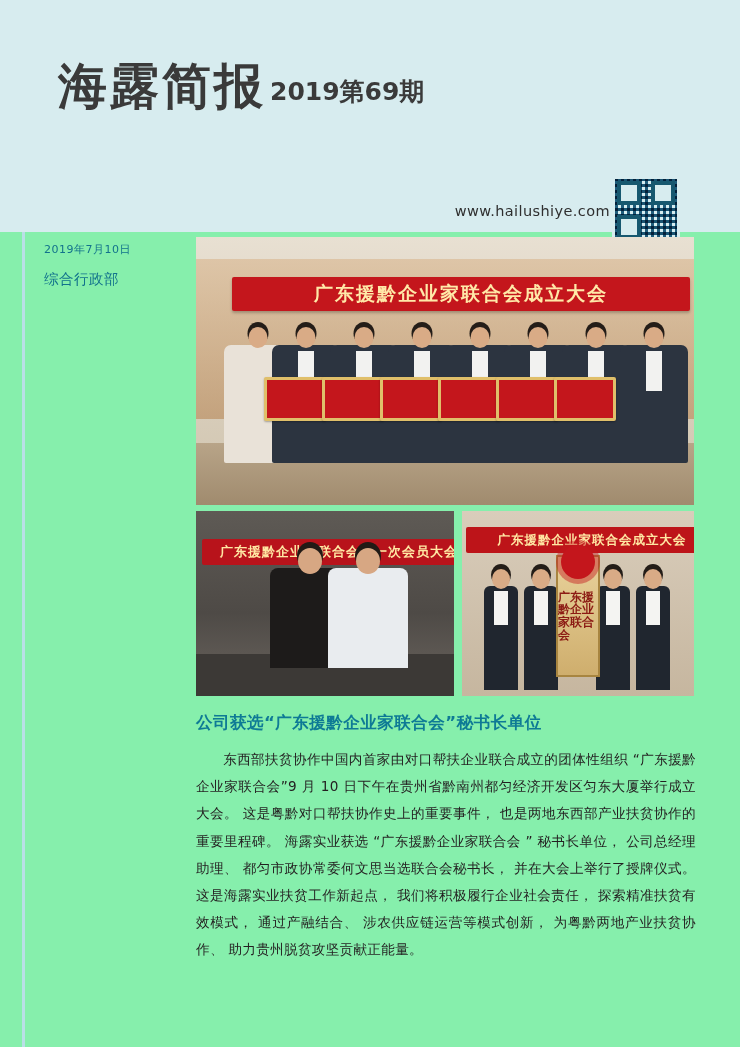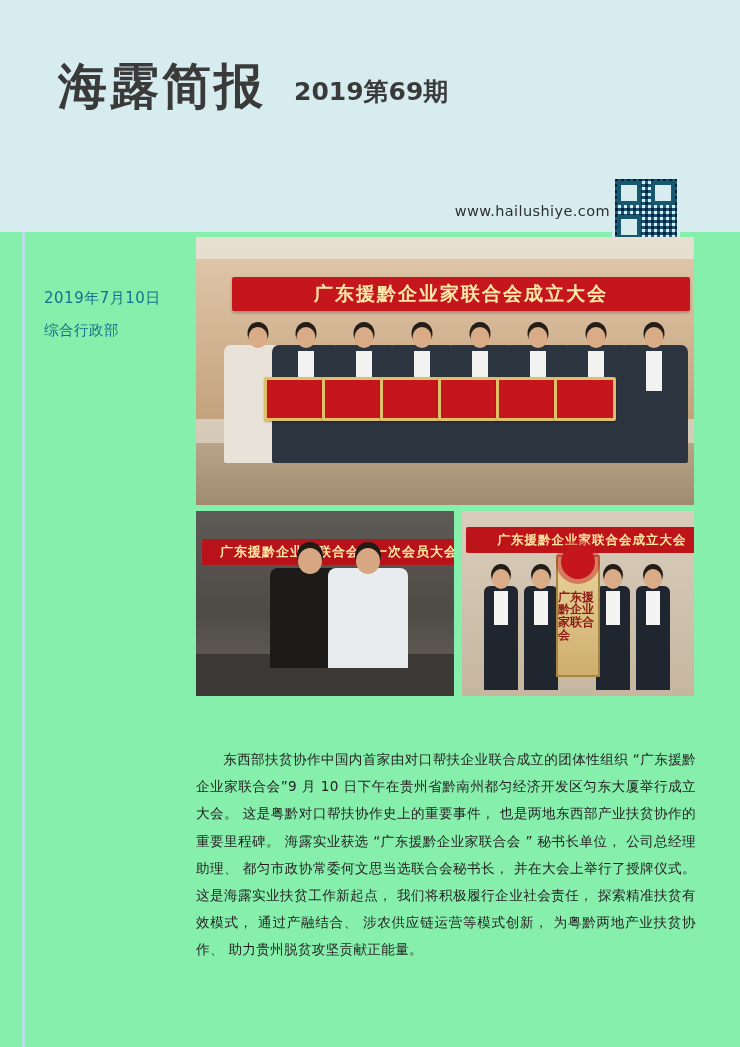--- a/index.html
+++ b/index.html
@@ -47,21 +47,21 @@
     font-weight: bold;
     color: #3a3a3a;
     letter-spacing: 3px;
     line-height: 1;
   }
   .masthead-issue {
     font-family: "DejaVu Sans", "Liberation Sans", sans-serif;
     font-size: 25px;
     font-weight: bold;
     color: #3a3a3a;
-    margin-left: 28px;
+    margin-left: 4px;
     padding-bottom: 3px;
     letter-spacing: 0px;
   }
   .website {
     position: absolute;
     right: 130px;
     top: 203px;
     font-size: 14.5px;
     color: #2f2f2f;
     letter-spacing: 0.4px;
@@ -111,24 +111,23 @@
 
   
   .datebox {
     position: absolute;
     left: 44px;
     top: 242px;
     width: 140px;
     color: #1a7e96;
   }
   .datebox .date {
-    font-size: 15px;
+    font-size: 11px;
     color: #12728c;
     letter-spacing: 0.5px;
-    margin-top: 47px;
   }
   .datebox .dept {
     font-size: 14.5px;
     color: #12728c;
     margin-top: 13px;
     letter-spacing: 0.5px;
   }
 
   
   .photo-main {
@@ -388,15 +387,16 @@
     <div class="sr-p" style="left:174px;">
         <span class="head"></span>
         <span class="shirt"></span>
       </div>
     <div class="sr-plaque">
       <div class="sr-plaque-text">广东援黔企业家联合会</div>
     </div>
     <div class="sr-flower"></div>
   </div>
 
+  <div class="headline">公司获选“广东援黔企业家联合会”秘书长单位</div>
   <div class="body-text">东西部扶贫协作中国内首家由对口帮扶企业联合成立的团体性组织 “广东援黔企业家联合会”9 月 10 日下午在贵州省黔南州都匀经济开发区匀东大厦举行成立大会。 这是粤黔对口帮扶协作史上的重要事件， 也是两地东西部产业扶贫协作的重要里程碑。 海露实业获选 “广东援黔企业家联合会 ” 秘书长单位， 公司总经理助理、 都匀市政协常委何文思当选联合会秘书长， 并在大会上举行了授牌仪式。 这是海露实业扶贫工作新起点， 我们将积极履行企业社会责任， 探索精准扶贫有效模式， 通过产融结合、 涉农供应链运营等模式创新， 为粤黔两地产业扶贫协作、 助力贵州脱贫攻坚贡献正能量。</div>
 
 </div>
 
 </body></html>

